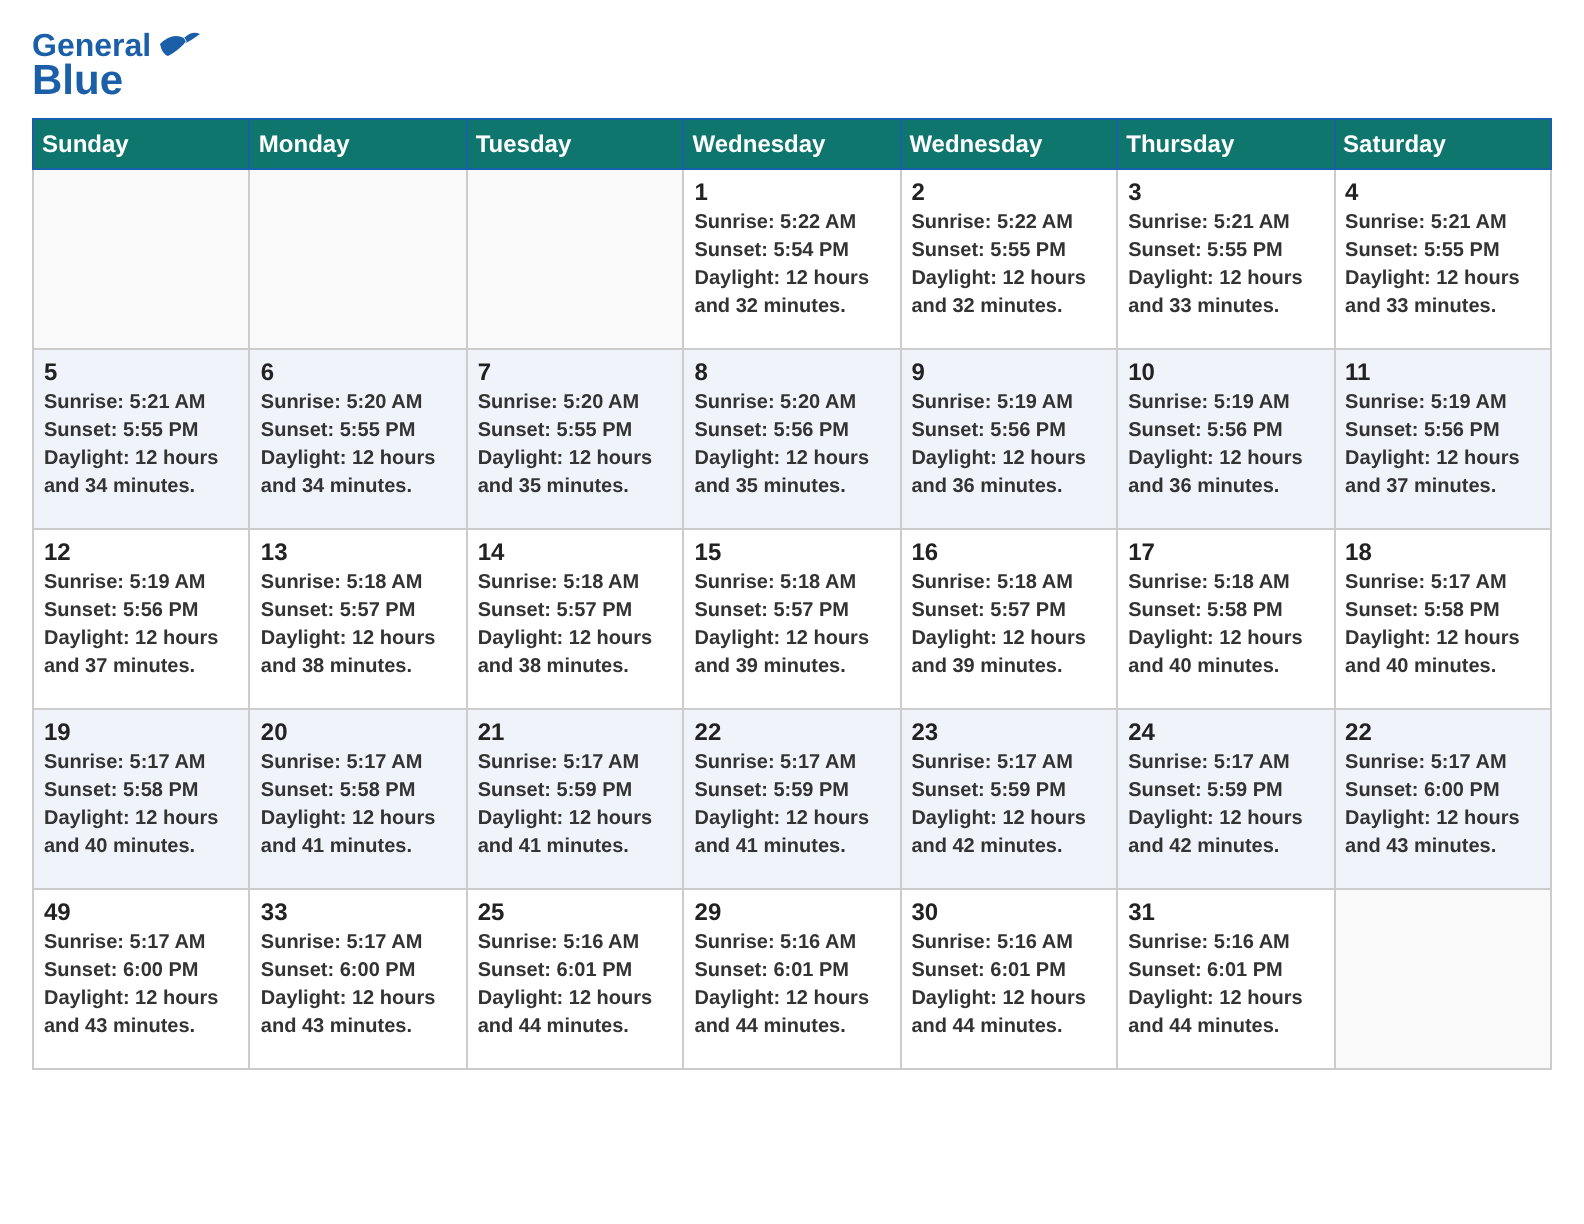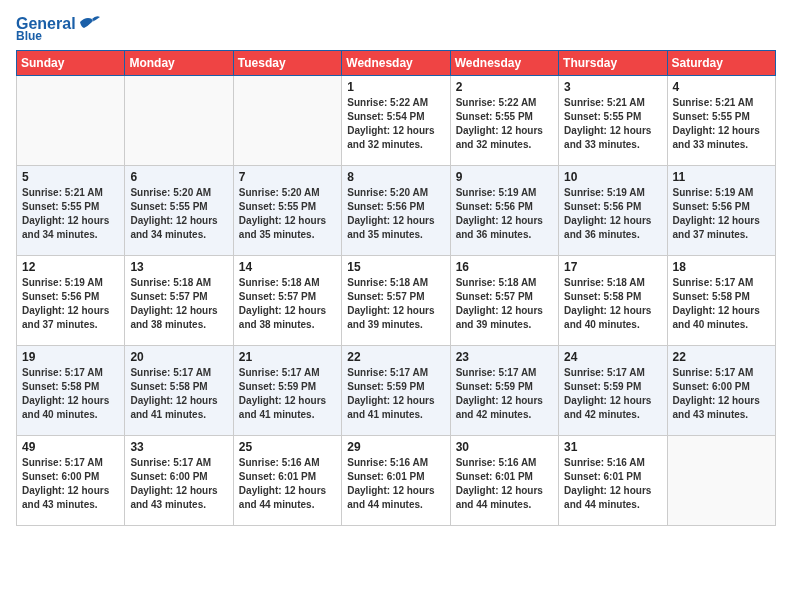--- a/index.html
+++ b/index.html
@@ -40,21 +40,21 @@
     .location {
       font-size: 14px;
       color: #333;
     }
     .calendar {
       width: 100%;
       border-collapse: collapse;
       font-size: 11px;
     }
     .calendar thead th {
-      background: #ef4444;
+      background: #0f766e;
       color: #fff;
       padding: 5px 4px;
       text-align: left;
       font-size: 12px;
       border: 1px solid #1a5fa8;
     }
     .calendar tbody td {
       border: 1px solid #ccc;
       vertical-align: top;
       padding: 4px 5px;
@@ -87,21 +87,21 @@
   <div class="logo">
     <div style="display:flex;align-items:center;">
       <span class="logo-text">
         <span>General</span>
       </span>
       <svg width="22" height="16" viewBox="0 0 22 16" style="margin-left:2px;margin-top:-4px;">
         <path d="M2 8 Q8 2 14 5 Q18 1 22 3 Q18 6 14 8 Q10 12 6 14 Q3 13 2 8Z" fill="#1a5fa8"></path>
         <path d="M14 5 Q16 7 14 8" fill="none" stroke="#fff" stroke-width="0.5"></path>
       </svg>
     </div>
-    <span class="logo-text" style="color:#1a5fa8;font-size:12px;margin-top:-2px;">Blue</span>
+    <span class="logo-text" style="color:#1a5fa8;font-size:21px;margin-top:-2px;">Blue</span>
   </div>
   <div class="title-block">
     <div class="month-title"></div>
     <div class="location"></div>
   </div>
 </div>
 
 <table class="calendar">
   <thead>
     <tr>

